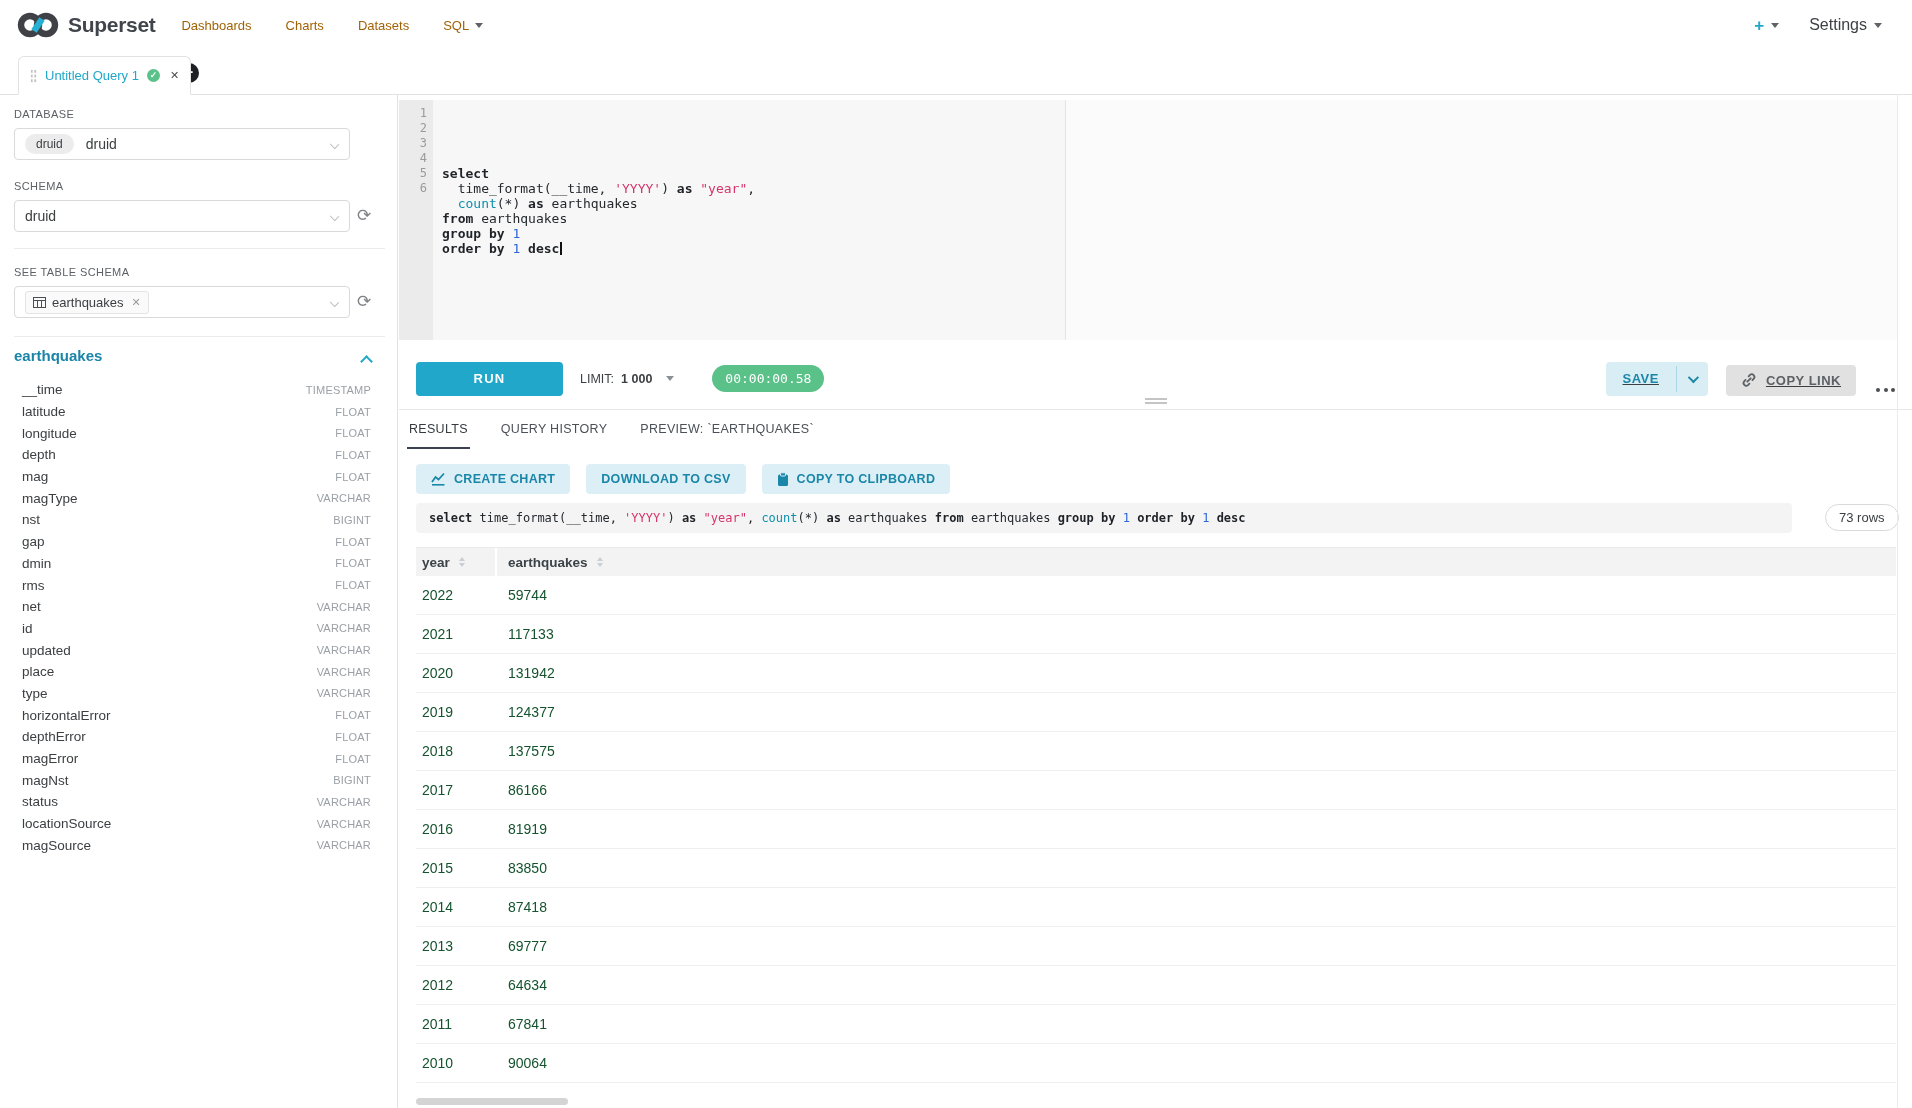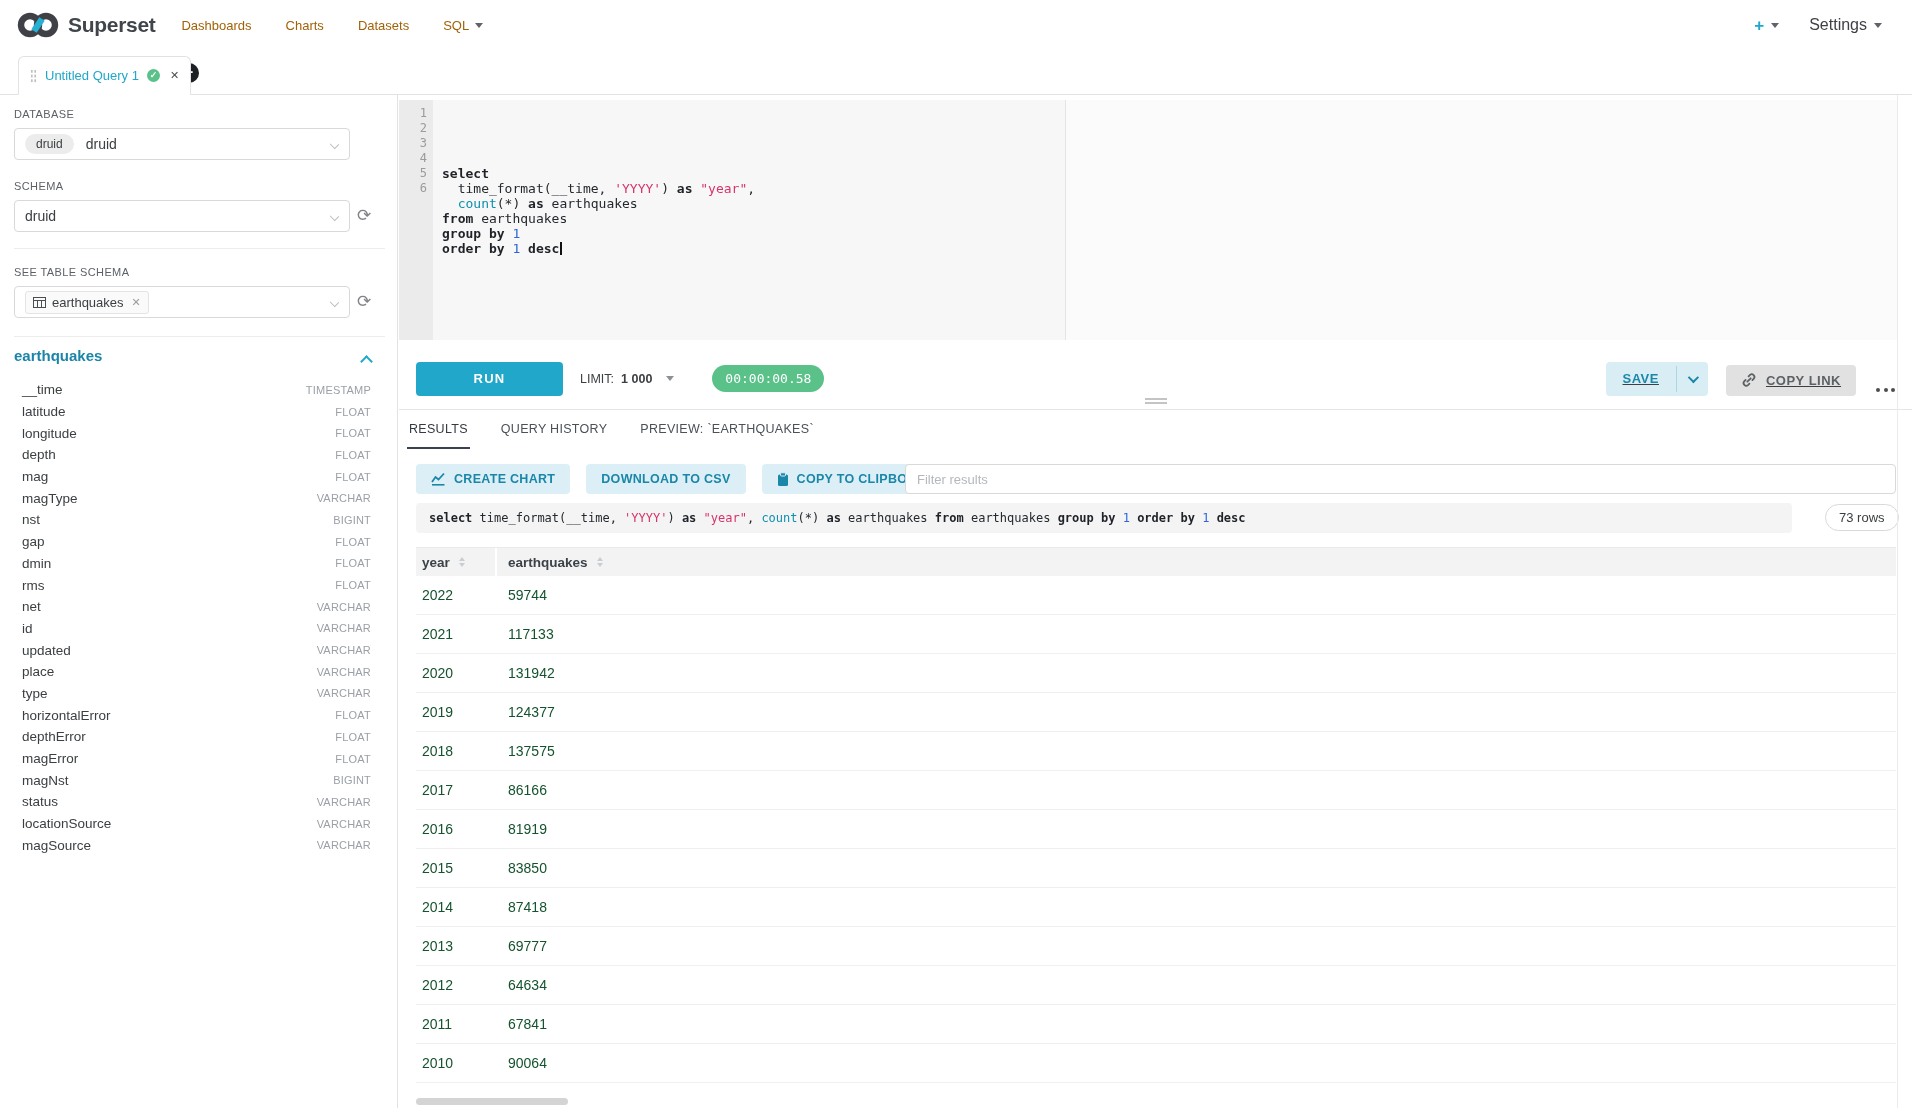--- a/index.html
+++ b/index.html
@@ -368,21 +368,20 @@
           <span>DOWNLOAD TO CSV</span>
         </button>
         <button class="act-btn">
           <svg width="12" height="15">
             <rect x="1" y="2.5" width="10" height="11.5" rx="1.5" fill="#1a87a8"></rect>
             <rect x="3.5" y="0.8" width="5" height="3.2" rx="1" fill="#1a87a8" stroke="#ddeff6" stroke-width="1"></rect>
           </svg>
           <span>COPY TO CLIPBOARD</span>
         </button>
       </div>
-      <input class="filter-input" type="text" placeholder="Filter results" style="">
 
       <div class="summary"><span class="tk-k">select</span><span class="tk-p"> time_format(__time, </span><span class="tk-s">'YYYY'</span><span class="tk-p">) </span><span class="tk-k">as</span><span class="tk-p"> </span><span class="tk-s">"year"</span><span class="tk-p">, </span><span class="tk-f">count</span><span class="tk-p">(*) </span><span class="tk-k">as</span><span class="tk-p"> earthquakes </span><span class="tk-k">from</span><span class="tk-p"> earthquakes </span><span class="tk-k">group by</span><span class="tk-p"> </span><span class="tk-n">1</span><span class="tk-p"> </span><span class="tk-k">order by</span><span class="tk-p"> </span><span class="tk-n">1</span><span class="tk-p"> </span><span class="tk-k">desc</span></div>
       <div class="rows-badge">73 rows</div>
 
       <div class="rtable">
         <div class="thead">
           <div class="th th1">
             <span>year</span>
             <span class="sorter">
                 <span class="up"></span>

